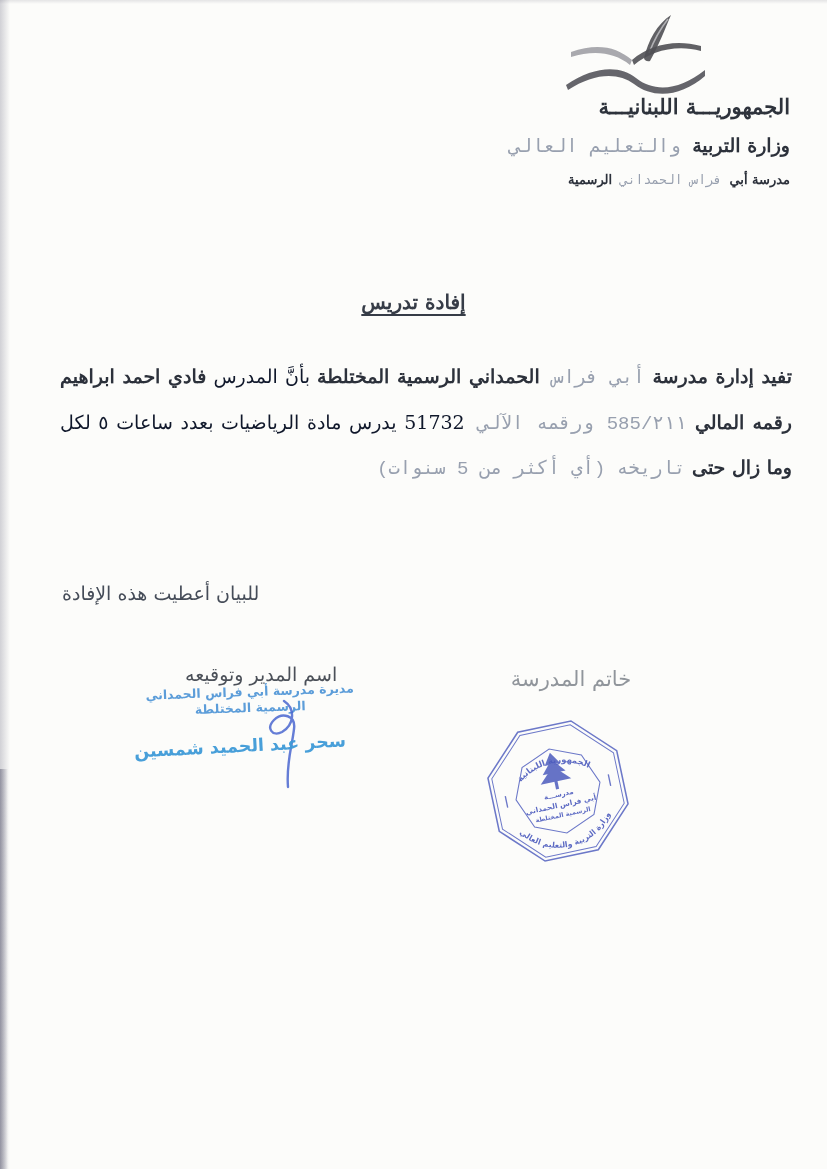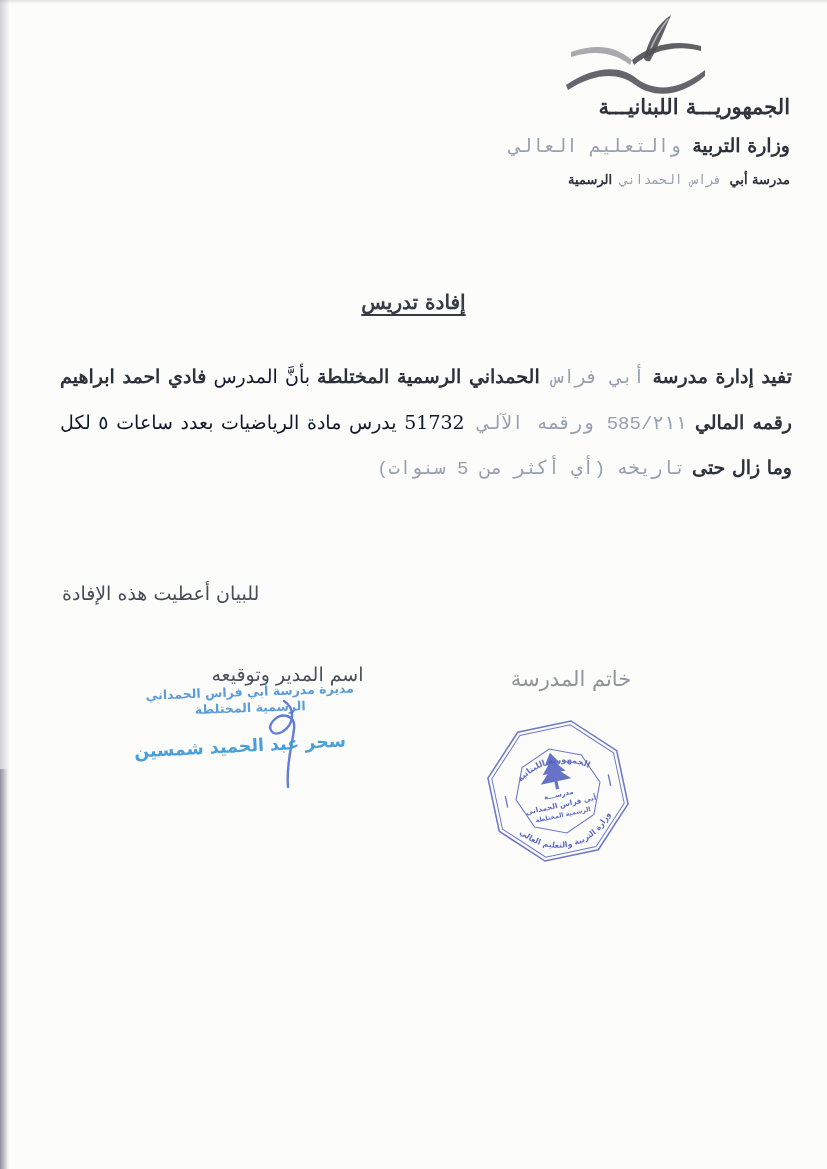--- a/index.html
+++ b/index.html
@@ -31,21 +31,21 @@
 
   .body-block{position:absolute;top:355px;right:35px;left:60px;direction:rtl;
     font-size:19px;color:#3a404b;}
   .bline{line-height:43.5px;text-align:justify;text-align-last:justify;white-space:nowrap;}
   .bline.partial{text-align-last:right;white-space:normal;}
 
   .given-line{position:absolute;top:555px;left:62px;direction:rtl;
     font-size:19px;color:#454c58;margin-top:27px;}
 
   .sig-label{position:absolute;top:663px;left:185px;width:205px;direction:rtl;
-    font-size:19px;color:#4b5058;text-align:center;}
+    font-size:19px;color:#4b5058;text-align:left;}
   .director-stamp{position:absolute;top:684px;left:141px;width:218px;text-align:center;
     direction:rtl;color:#4b93d6;font-weight:bold;font-size:12.5px;line-height:16px;
     font-family:"DejaVu Sans","Liberation Sans",sans-serif;
     transform:rotate(-2deg);opacity:.9;}
   .sig-svg{position:absolute;left:250px;top:695px;width:64px;height:94px;}
   .director-name{position:absolute;top:736px;left:134px;direction:rtl;
     font-size:17.5px;font-weight:bold;color:#3f9bd8;transform:rotate(-3deg);
     font-family:"DejaVu Sans","Liberation Sans",sans-serif;opacity:.95;}
 
   .seal-label{position:absolute;top:667px;left:506px;width:130px;direction:rtl;

